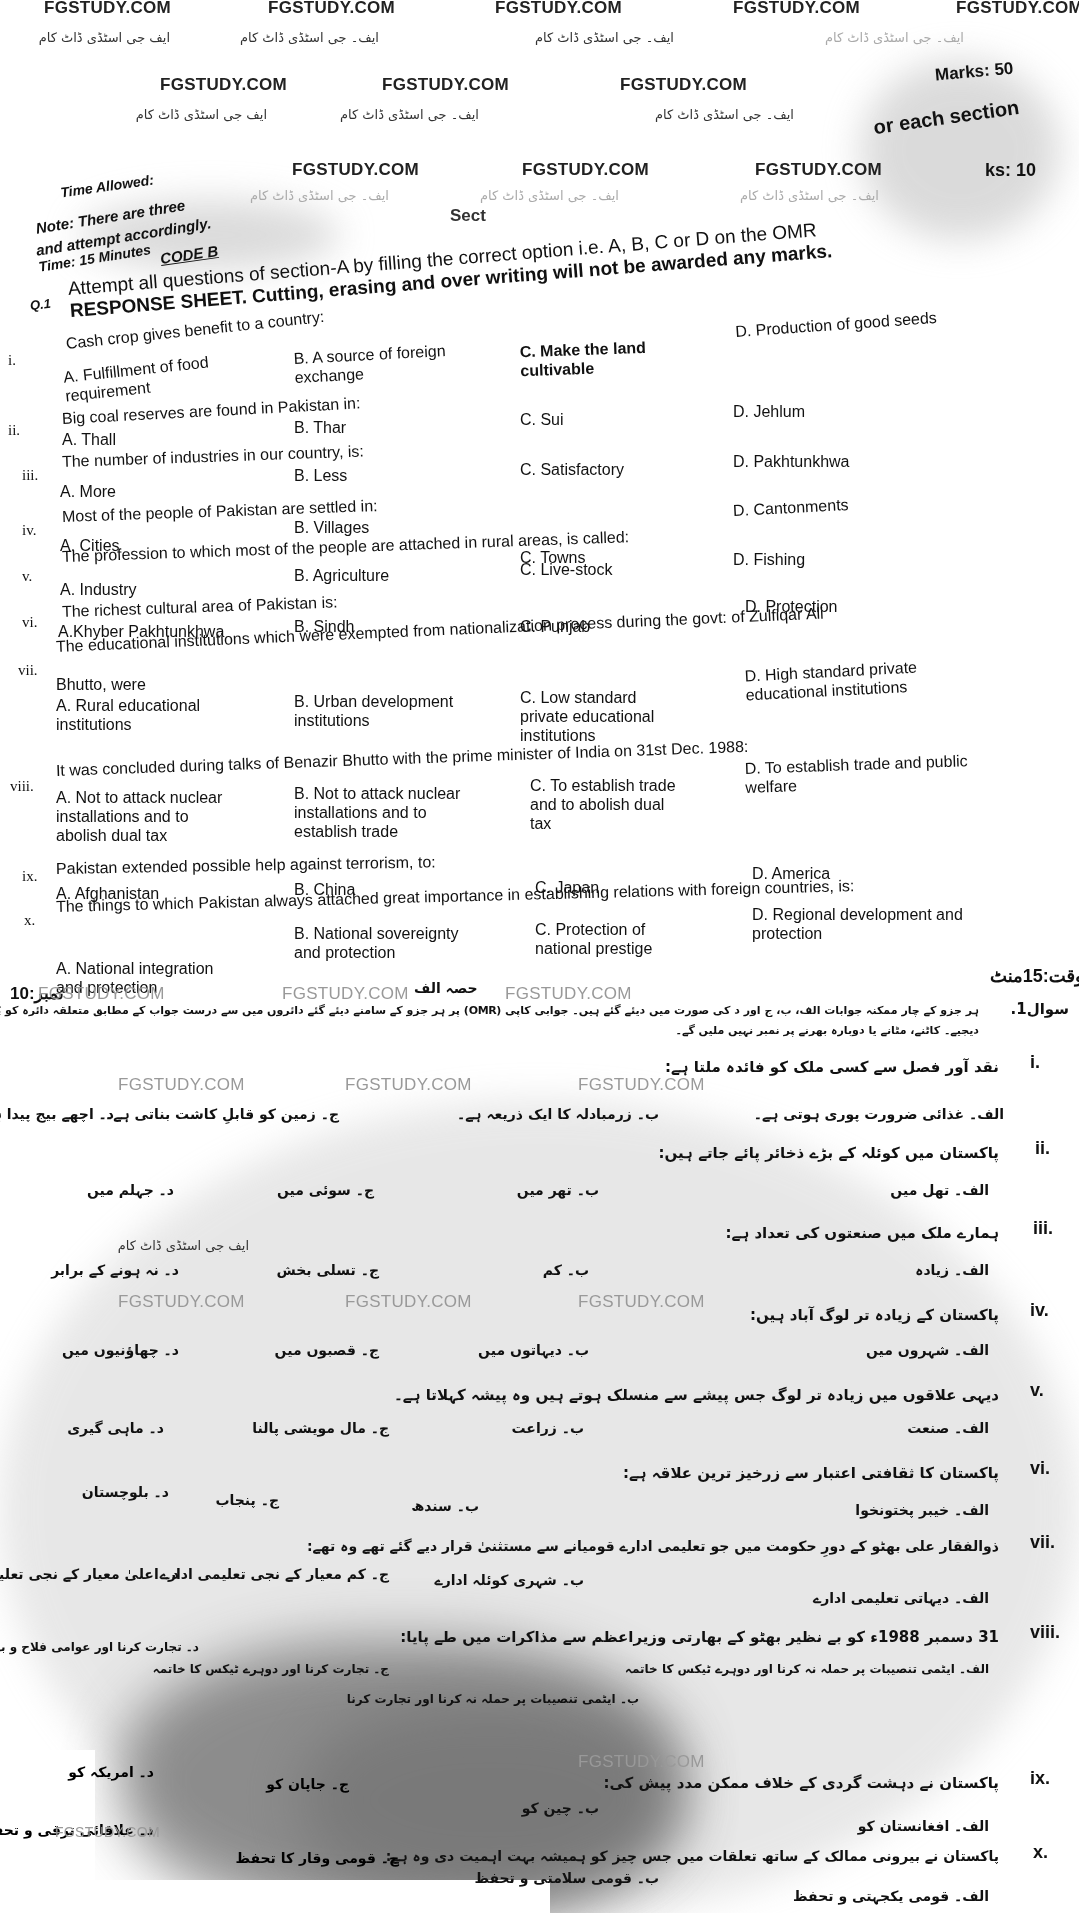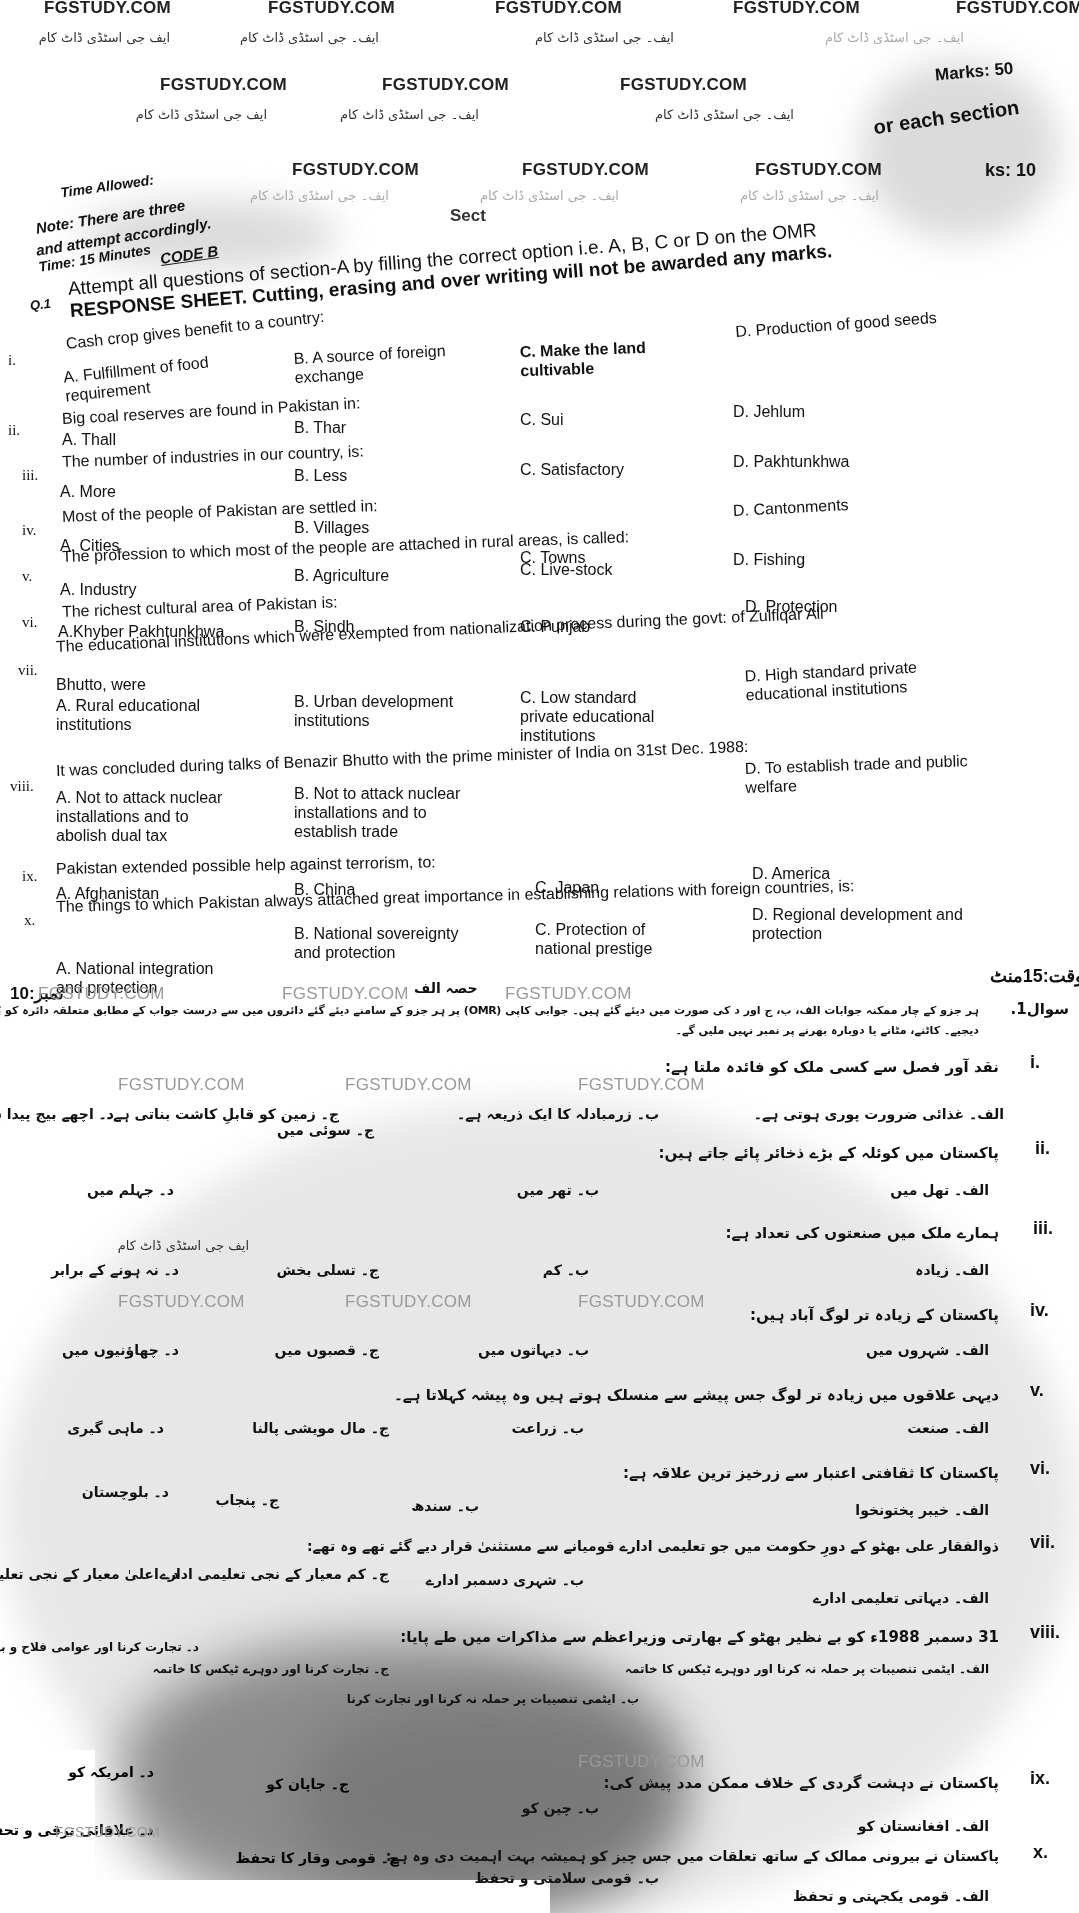--- a/index.html
+++ b/index.html
@@ -131,20 +131,23 @@
 educational institutions</div>
 
   <div class="qnum" style="left:10px;top:778px;">viii.</div>
   <div class="q" style="left:56px;top:762px;transform:rotate(-2deg);">It was concluded during talks of Benazir Bhutto with the prime minister of India on 31st Dec. 1988:</div>
   <div class="opt" style="left:56px;top:788px;">A. Not to attack nuclear
 installations and to
 abolish dual tax</div>
   <div class="opt" style="left:294px;top:784px;">B. Not to attack nuclear
 installations and to
 establish trade</div>
+  <div class="opt" style="left:530px;top:776px;">C. To establish trade
+and to abolish dual
+tax</div>
   <div class="opt" style="left:745px;top:755px;transform:rotate(-2deg);">D. To establish trade and public
 welfare</div>
 
   <div class="qnum" style="left:22px;top:868px;">ix.</div>
   <div class="q" style="left:56px;top:860px;transform:rotate(-1deg);">Pakistan extended possible help against terrorism, to:</div>
   <div class="opt" style="left:56px;top:884px;">A. Afghanistan</div>
   <div class="opt" style="left:294px;top:880px;">B. China</div>
   <div class="opt" style="left:535px;top:878px;">C. Japan</div>
   <div class="opt" style="left:752px;top:864px;">D. America</div>
 
@@ -176,21 +179,21 @@
   <div class="wm faint" style="left:578px;top:1075px;">FGSTUDY.COM</div>
   <div class="urdu-opt" style="right:75px;top:1106px;">الف۔ غذائی ضرورت پوری ہوتی ہے۔</div>
   <div class="urdu-opt" style="right:420px;top:1106px;">ب۔ زرمبادلہ کا ایک ذریعہ ہے۔</div>
   <div class="urdu-opt" style="right:740px;top:1106px;">ج۔ زمین کو قابلِ کاشت بناتی ہے۔</div>
   <div class="urdu-opt" style="right:965px;top:1106px;">د۔ اچھے بیج پیدا ہوتے ہیں۔</div>
 
   <div class="rnum" style="left:1035px;top:1138px;">ii.</div>
   <div class="urdu" style="right:80px;top:1144px;">پاکستان میں کوئلہ کے بڑے ذخائر پائے جاتے ہیں:</div>
   <div class="urdu-opt" style="right:90px;top:1182px;">الف۔ تھل میں</div>
   <div class="urdu-opt" style="right:480px;top:1182px;">ب۔ تھر میں</div>
-  <div class="urdu-opt" style="right:705px;top:1122px;">ج۔ سوئی میں</div>
+  <div class="urdu-opt" style="right:705px;top:1182px;">ج۔ سوئی میں</div>
   <div class="urdu-opt" style="right:905px;top:1182px;">د۔ جہلم میں</div>
 
   <div class="rnum" style="left:1033px;top:1218px;">iii.</div>
   <div class="urdu" style="right:80px;top:1224px;">ہمارے ملک میں صنعتوں کی تعداد ہے:</div>
   <div class="wmu" style="right:830px;top:1238px;">ایف جی اسٹڈی ڈاٹ کام</div>
   <div class="urdu-opt" style="right:90px;top:1262px;">الف۔ زیادہ</div>
   <div class="urdu-opt" style="right:490px;top:1262px;">ب۔ کم</div>
   <div class="urdu-opt" style="right:700px;top:1262px;">ج۔ تسلی بخش</div>
   <div class="urdu-opt" style="right:900px;top:1262px;">د۔ نہ ہونے کے برابر</div>
 
@@ -214,21 +217,21 @@
   <div class="rnum" style="left:1030px;top:1458px;">vi.</div>
   <div class="urdu" style="right:80px;top:1464px;">پاکستان کا ثقافتی اعتبار سے زرخیز ترین علاقہ ہے:</div>
   <div class="urdu-opt" style="right:90px;top:1502px;">الف۔ خیبر پختونخوا</div>
   <div class="urdu-opt" style="right:600px;top:1498px;">ب۔ سندھ</div>
   <div class="urdu-opt" style="right:800px;top:1492px;">ج۔ پنجاب</div>
   <div class="urdu-opt" style="right:910px;top:1484px;">د۔ بلوچستان</div>
 
   <div class="rnum" style="left:1030px;top:1532px;">vii.</div>
   <div class="urdu" style="right:80px;top:1538px;font-size:14px;">ذوالفقار علی بھٹو کے دورِ حکومت میں جو تعلیمی ادارے قومیانے سے مستثنیٰ قرار دیے گئے تھے وہ تھے:</div>
   <div class="urdu-opt" style="right:90px;top:1590px;">الف۔ دیہاتی تعلیمی ادارے</div>
-  <div class="urdu-opt" style="right:495px;top:1572px;">ب۔ شہری دسمبر ادارے</div>
+  <div class="urdu-opt" style="right:495px;top:1572px;">ب۔ شہری کوئلہ ادارے</div>
   <div class="urdu-opt" style="right:690px;top:1566px;">ج۔ کم معیار کے نجی تعلیمی ادارے</div>
   <div class="urdu-opt" style="right:900px;top:1566px;">د۔ اعلیٰ معیار کے نجی تعلیمی ادارے</div>
 
   <div class="rnum" style="left:1030px;top:1622px;">viii.</div>
   <div class="urdu" style="right:80px;top:1628px;">31 دسمبر 1988ء کو بے نظیر بھٹو کے بھارتی وزیراعظم سے مذاکرات میں طے پایا:</div>
   <div class="urdu-opt" style="right:90px;top:1662px;font-size:12px;">الف۔ ایٹمی تنصیبات پر حملہ نہ کرنا اور دوہرے ٹیکس کا خاتمہ</div>
   <div class="urdu-opt" style="right:440px;top:1692px;font-size:12px;">ب۔ ایٹمی تنصیبات پر حملہ نہ کرنا اور تجارت کرنا</div>
   <div class="urdu-opt" style="right:690px;top:1662px;font-size:12px;">ج۔ تجارت کرنا اور دوہرے ٹیکس کا خاتمہ</div>
   <div class="urdu-opt" style="right:880px;top:1640px;font-size:12px;">د۔ تجارت کرنا اور عوامی فلاح و بہبود</div>
 

